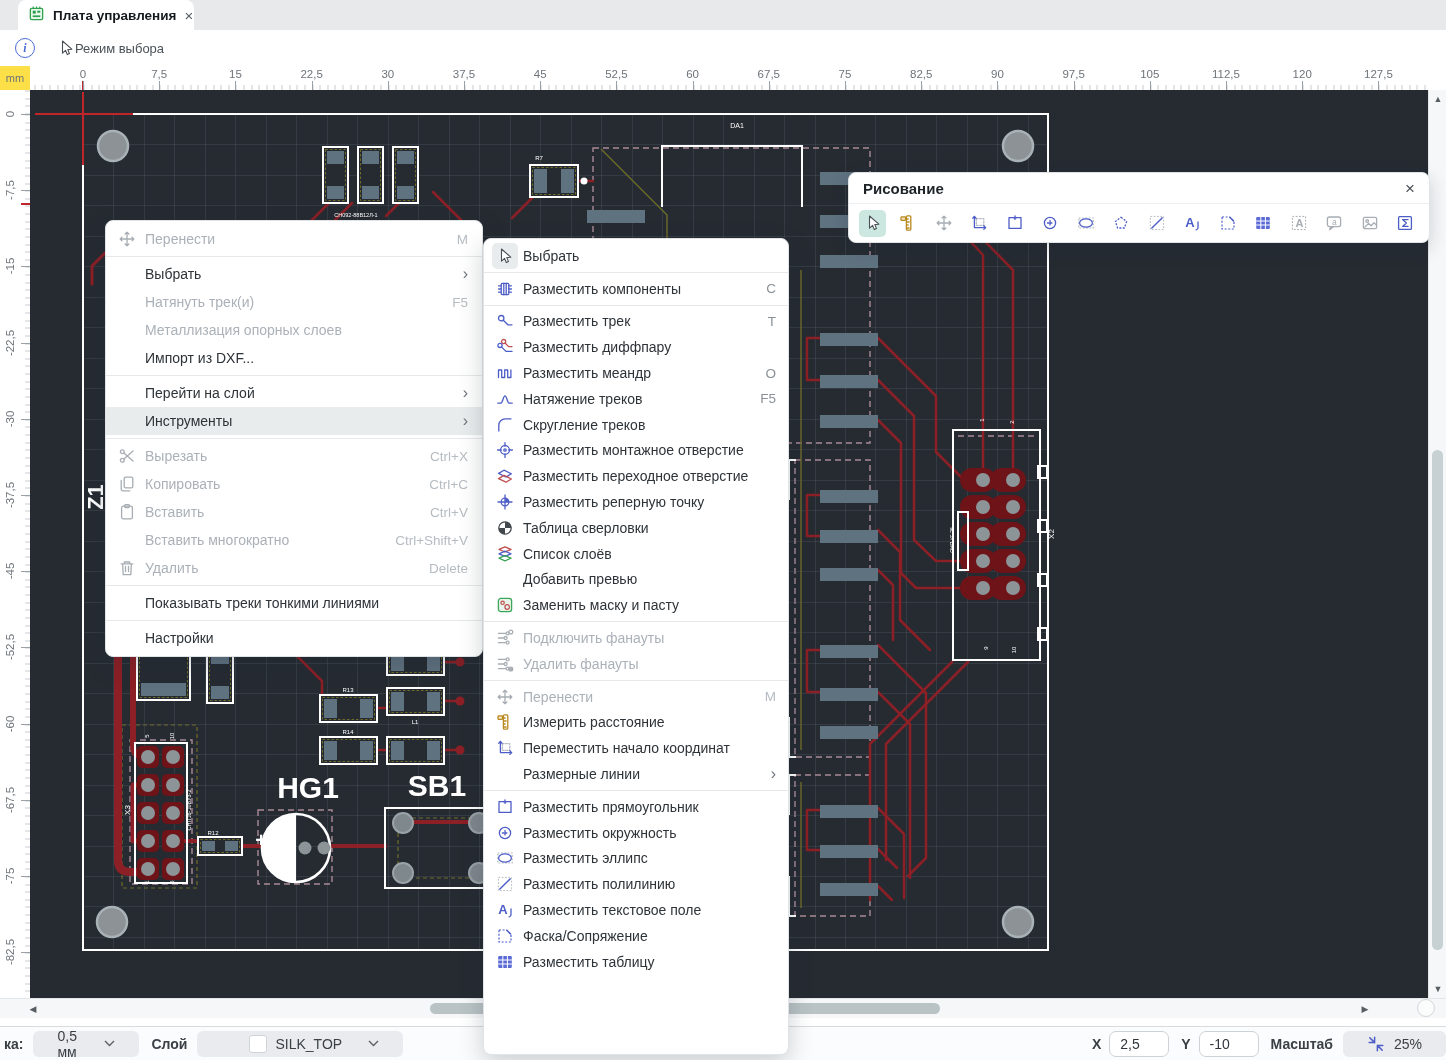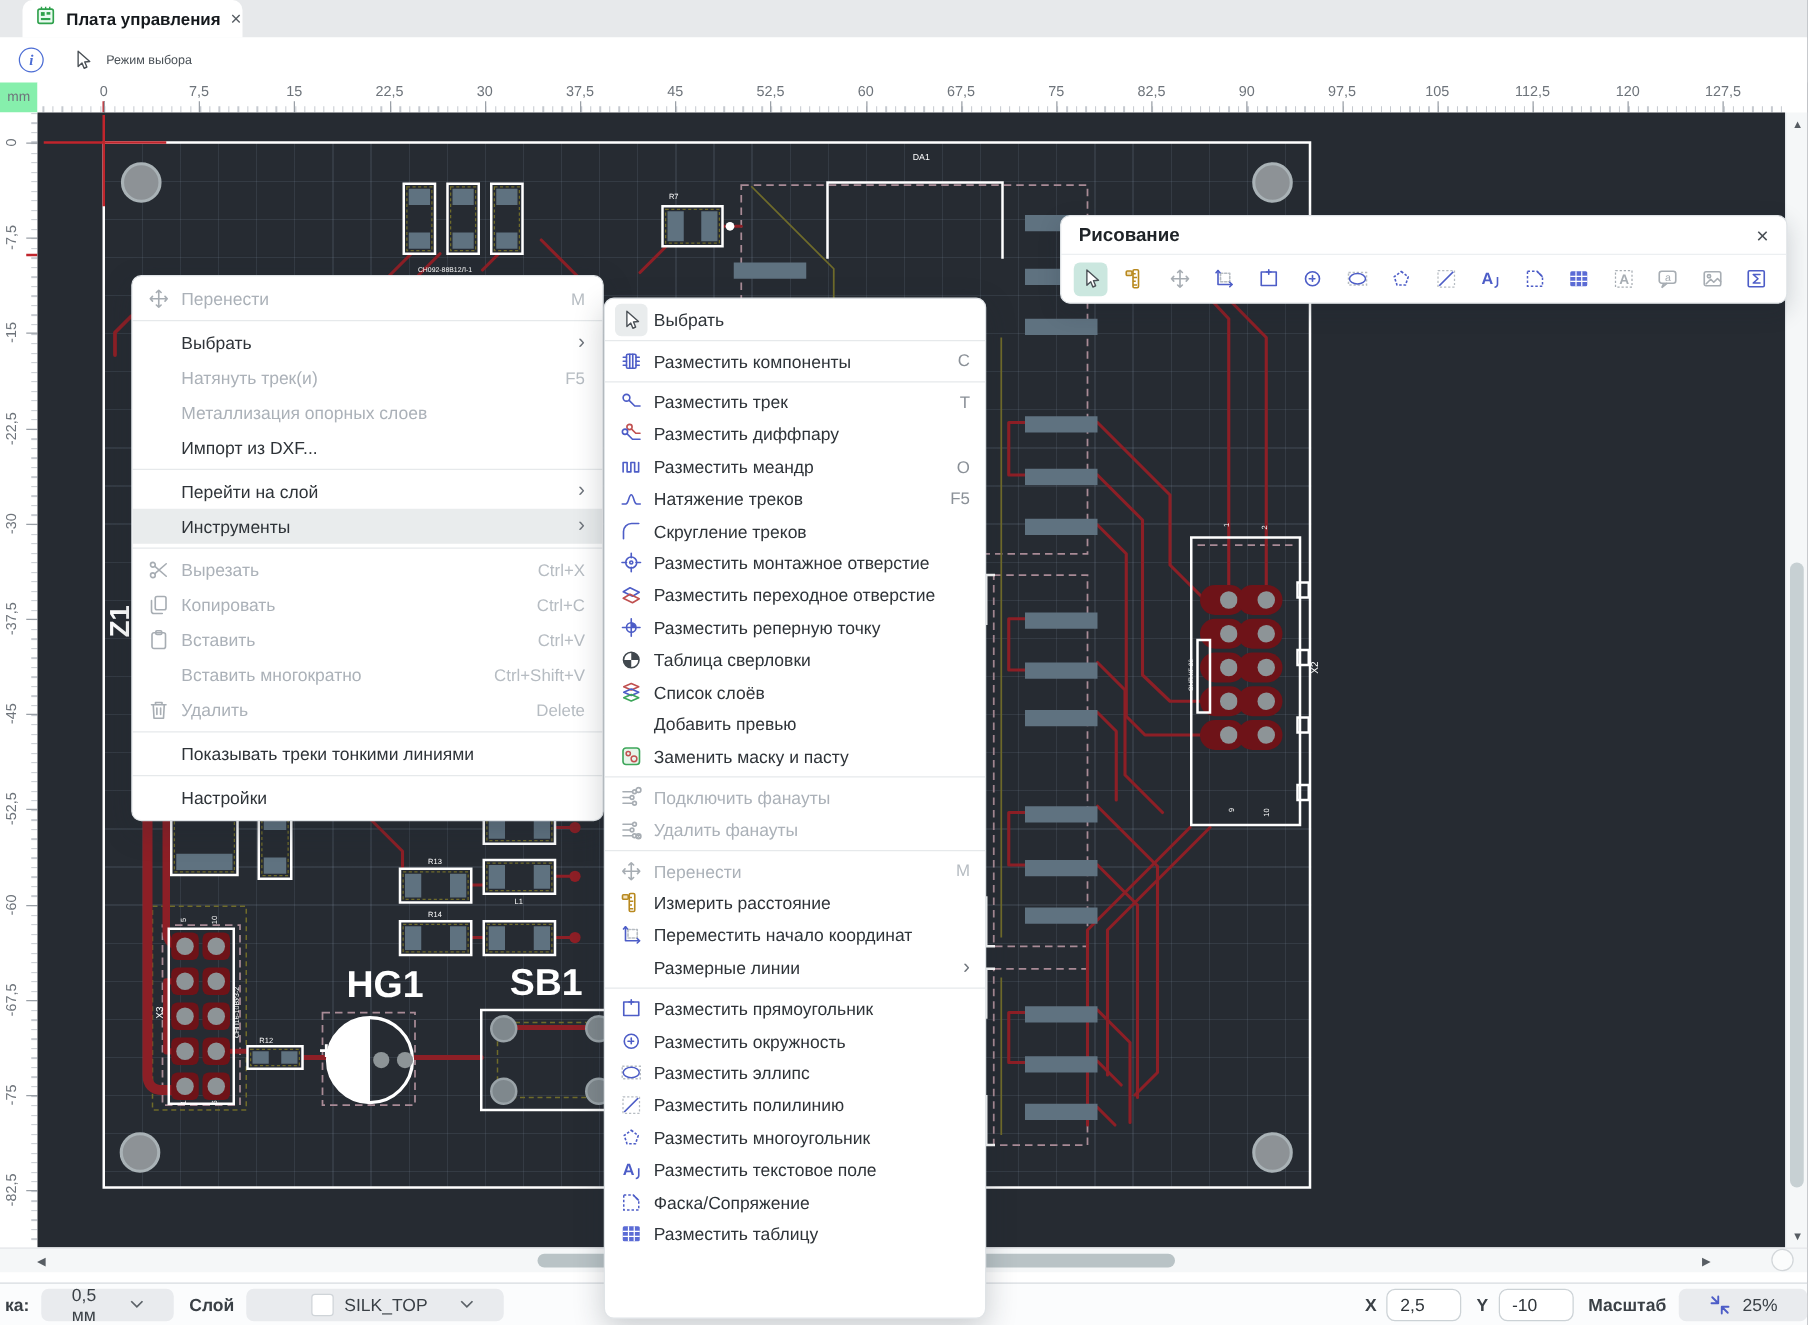--- a/index.html
+++ b/index.html
@@ -10,23 +10,23 @@
   .tab{position:absolute;left:18px;top:0;width:176px;height:30px;background:#fff;border-radius:8px 8px 0 0;
        display:flex;align-items:center;gap:8px;padding:0 10px;box-sizing:border-box;}
   .tabtitle{font-size:13.5px;font-weight:bold;color:#15191d;white-space:nowrap;}
   .tabclose{margin-left:auto;color:#565c62;font-size:15px;line-height:1;cursor:default;}
   
   .toolbar{position:absolute;left:0;top:30px;width:100%;height:36px;background:#fff;display:flex;align-items:center;}
   .infoicon{width:18px;height:18px;border:1.6px solid #4b6cd4;border-radius:50%;color:#4b6cd4;
        font-family:"Liberation Serif",serif;font-style:italic;font-weight:bold;font-size:12px;
        display:flex;align-items:center;justify-content:center;margin-left:15px;}
   .cursoricon{margin-left:22px;display:flex;}
-  .modelabel{margin-left:10px;font-size:10px;color:#4a5157;}
+  .modelabel{font-size:13px;color:#4a5157;}
   
-  .unitbox{position:absolute;left:0;top:66px;width:30px;height:24px;background:#86efac;font-size:11px;color:#6e747b;
+  .unitbox{position:absolute;left:0;top:66px;width:30px;height:24px;background:#fde047;font-size:11px;color:#6e747b;
        display:flex;align-items:center;justify-content:center;text-align:right;}
   .hruler{position:absolute;left:30px;top:66px;width:1398px;height:24px;background:#fff;overflow:hidden;}
   .hruler .ticks{position:absolute;left:0;bottom:0;width:100%;height:5px;
        background:repeating-linear-gradient(to right,#c6cad0 0 1px,transparent 1px 7.62px);background-position-x:53.5px;}
   .hlab{position:absolute;top:2px;transform:translateX(-50%);font-size:11.5px;color:#6e747b;}
   .htick{position:absolute;bottom:0;width:1px;height:9px;background:#9aa0a7;}
   .hmark{position:absolute;left:52px;bottom:0;width:2px;height:9px;background:#c0252c;}
   .vruler{position:absolute;left:0;top:90px;width:30px;height:908px;background:#fff;overflow:hidden;}
   .vruler .ticks{position:absolute;right:0;top:0;height:100%;width:5px;
        background:repeating-linear-gradient(to bottom,#c6cad0 0 1px,transparent 1px 7.62px);background-position-y:24.5px;}
@@ -881,28 +881,20 @@
         <span class="ic">
           <svg viewBox="0 0 18 18" width="18" height="18" fill="none">
             <rect x="2.4" y="2.4" width="13.2" height="13.2" stroke="#b6bcc2" stroke-dasharray="1.8 1.5"></rect>
             <path d="M3.4 14.6 14.6 3.4" stroke="#4d5dc7" stroke-width="1.4"></path>
           </svg>
         </span>
         <span class="lbl">Разместить полилинию</span>
       </div>
       <div class="mi">
         <span class="ic">
-          <svg viewBox="0 0 18 18" width="18" height="18" fill="none" stroke-linejoin="round">
-            <path d="M9 3.2 14.6 7.4 12.4 14H5.6L3.4 7.4Z" stroke="#4d5dc7" stroke-width="1.3" stroke-dasharray="2 1.4"></path>
-          </svg>
-        </span>
-        <span class="lbl">Разместить многоугольник</span>
-      </div>
-      <div class="mi">
-        <span class="ic">
           <svg viewBox="0 0 18 18" width="18" height="18">
             <text x="2.2" y="13.4" font-size="13" font-weight="bold" fill="#4d5dc7" font-family="Liberation Sans,sans-serif">A</text>
             <path d="M15 7.6v5.8a2.4 2.4 0 0 1-2.4 2.4" fill="none" stroke="#4d5dc7" stroke-width="1.3"></path>
           </svg>
         </span>
         <span class="lbl">Разместить текстовое поле</span>
       </div>
       <div class="mi">
         <span class="ic">
           <svg viewBox="0 0 18 18" width="18" height="18" fill="none">

